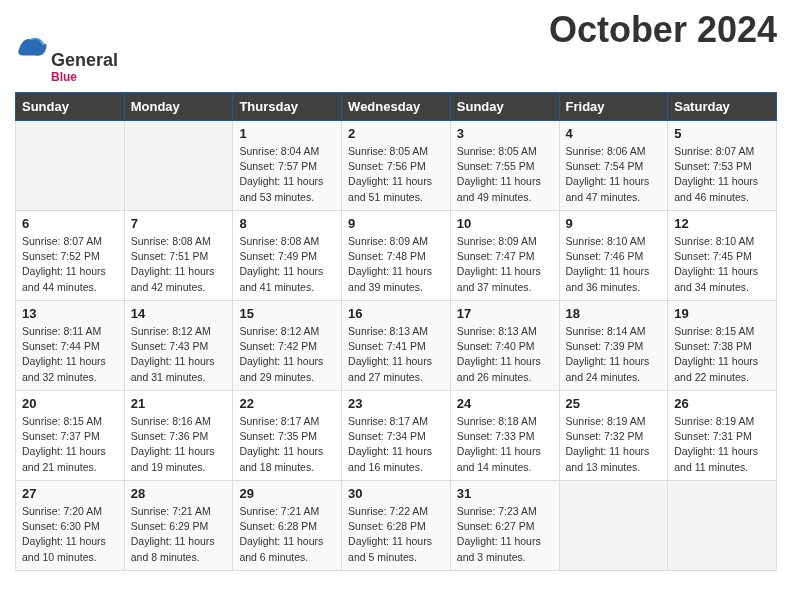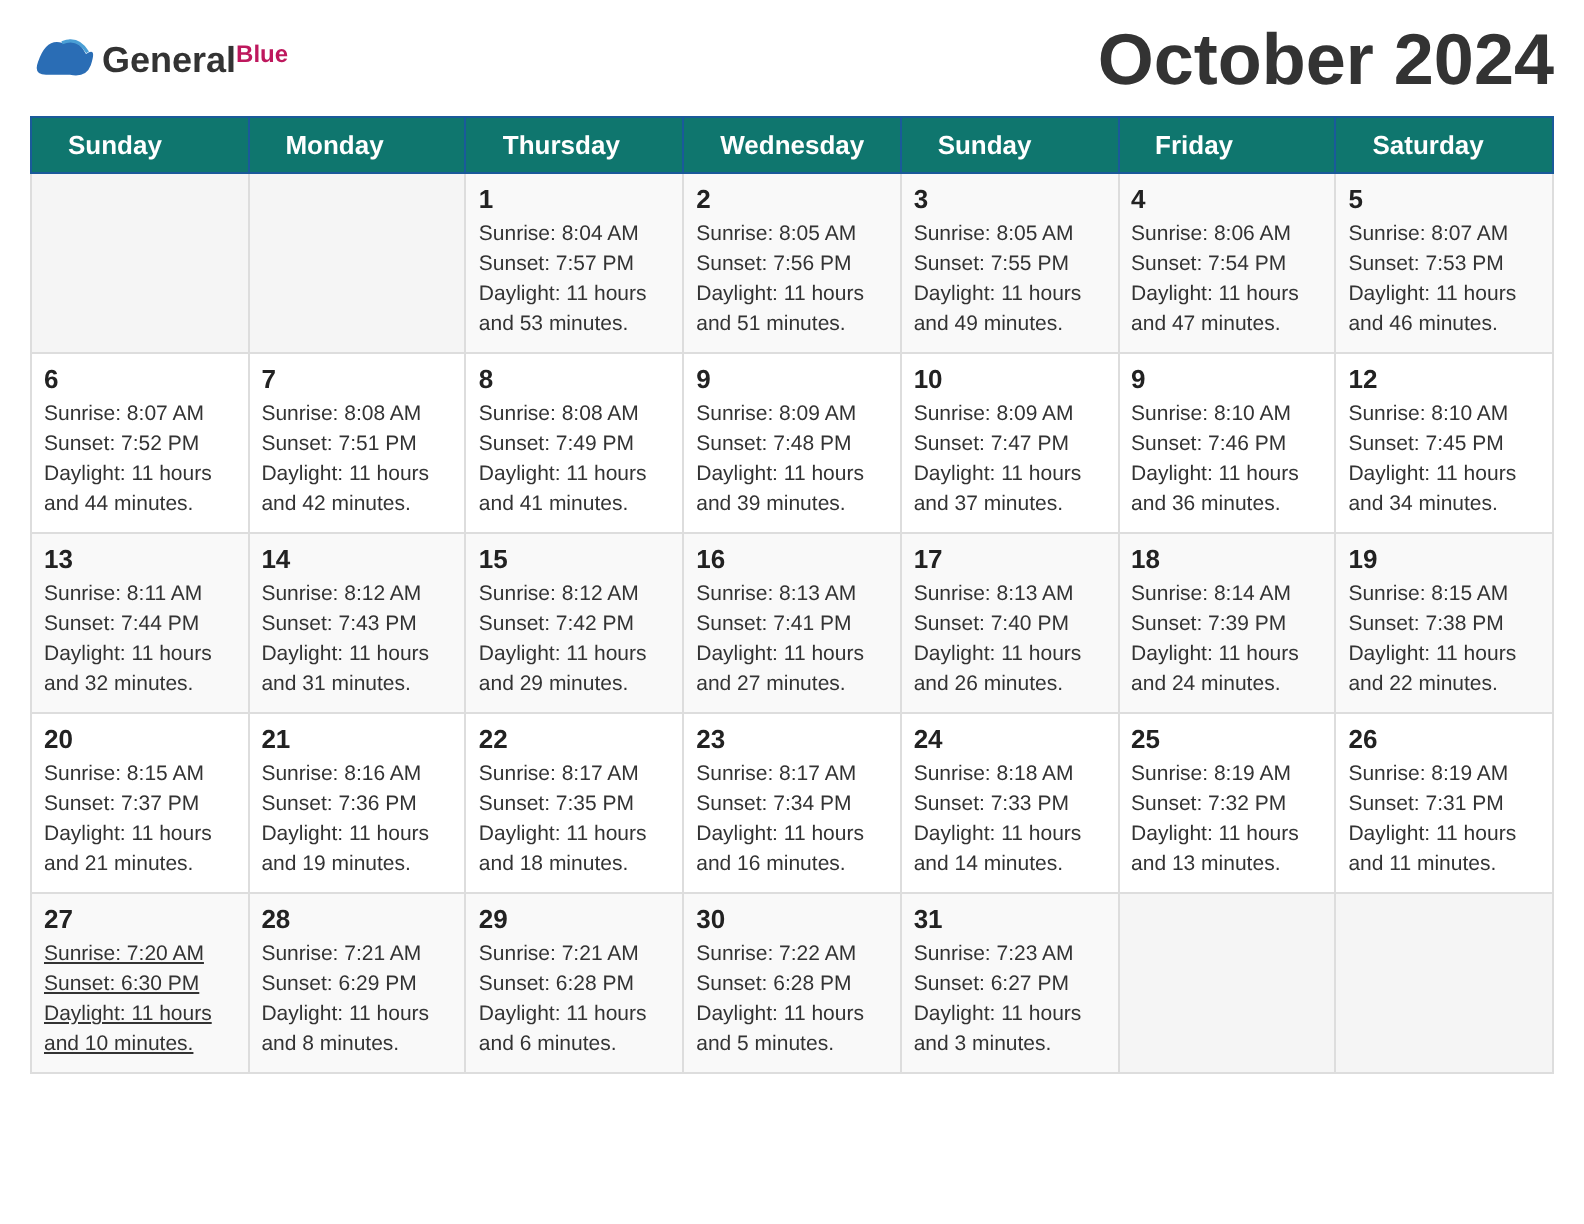--- a/index.html
+++ b/index.html
@@ -16,22 +16,23 @@
       align-items: flex-start;
       margin-bottom: 8px;
     }
     .logo {
       display: flex;
       align-items: center;
       margin-top: 5px;
     }
     .logo-text {
       display: flex;
-      flex-direction: row;
+      flex-direction: column;
       line-height: 1.1;
+      margin-top: 36px;
     }
     .logo-general {
       font-size: 18px;
       font-weight: bold;
       color: #333;
     }
     .logo-blue {
       font-size: 12px;
       font-weight: bold;
       color: #be185d;
@@ -53,24 +54,24 @@
     .subtitle {
       font-size: 16px;
       color: #555;
     }
     table {
       width: 100%;
       border-collapse: collapse;
       table-layout: fixed;
     }
     thead tr th {
-      background-color: #0f766e;
+      background-color: #404040;
       color: #fff;
       text-align: left;
-      padding: 6px 18px;
+      padding: 6px 6px;
       font-size: 13px;
       font-weight: bold;
       border: 1px solid #1a5a9a;
     }
     tbody tr {
       border-bottom: 1px solid #ccc;
     }
     tbody tr:nth-child(odd) {
       background-color: #f9f9f9;
     }
@@ -294,21 +295,21 @@
         <td>
           <div class="day-number">26</div>
           <div class="day-info" style="white-space: pre-line;">Sunrise: 8:19 AM
 Sunset: 7:31 PM
 Daylight: 11 hours and 11 minutes.</div>
         </td>
       </tr>
       <tr>
         <td>
           <div class="day-number">27</div>
-          <div class="day-info" style="white-space: pre-line; text-decoration: underline;">Sunrise: 7:20 AM
+          <div class="day-info" style="white-space: pre-line;">Sunrise: 7:20 AM
 Sunset: 6:30 PM
 Daylight: 11 hours and 10 minutes.</div>
         </td>
         <td>
           <div class="day-number">28</div>
           <div class="day-info" style="white-space: pre-line;">Sunrise: 7:21 AM
 Sunset: 6:29 PM
 Daylight: 11 hours and 8 minutes.</div>
         </td>
         <td>

